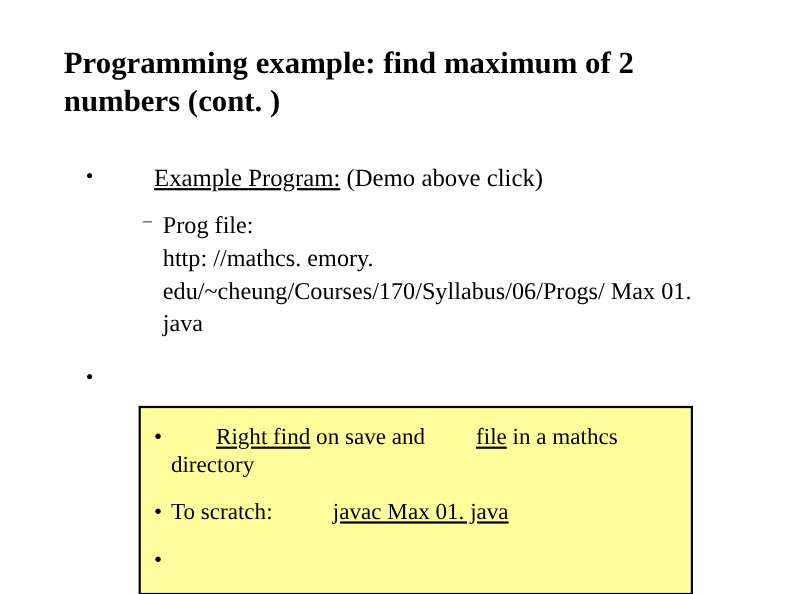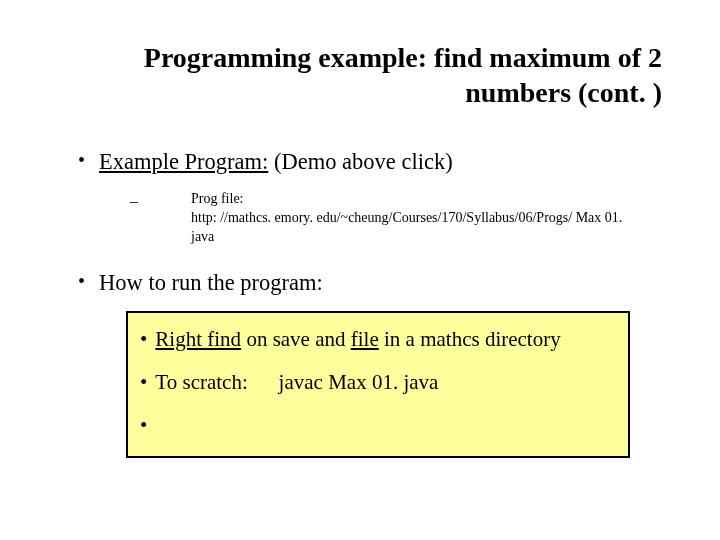--- a/index.html
+++ b/index.html
@@ -11,58 +11,57 @@
       color: #000;
       position: relative;
       overflow: hidden;
     }
     .slide {
       padding: 40px 58px 30px 58px;
     }
     .title {
       font-size: 28px;
       font-weight: bold;
-      text-align: right;
+      text-align: left;
       line-height: 1.25;
       margin-bottom: 38px;
     }
     .bullet-top {
       display: flex;
       align-items: flex-start;
       margin-bottom: 14px;
       padding-left: 20px;
     }
     .bullet-dot-top {
       color: #000;
       font-size: 20px;
       line-height: 1.2;
       margin-right: 14px;
       position: relative;
     }
     .bullet-top-text {
       font-size: 22.5px;
       line-height: 1.25;
     }
-    .underline { text-decoration: underline; }
+    .underline { text-decoration: underline; margin-left: 41px; }
     .sub-bullet {
       display: flex;
       align-items: flex-start;
       padding-left: 72px;
       margin-bottom: 22px;
     }
     .sub-dash {
       font-size: 16px;
       margin-right: 10px;
       line-height: 1.35;
     }
     .sub-text {
-      font-size: 14px;
+      font-size: 22px;
       line-height: 1.35;
       padding-right: 20px;
-      margin-left: 43px;
     }
     .yellow-box {
       margin-left: 68px;
       margin-right: 32px;
       margin-top: 8px;
       background: #ffff9e;
       border: 2px solid #000;
       padding: 14px 12px 18px 12px;
     }
     .box-line {
@@ -73,21 +72,22 @@
     }
     .box-line:last-child { margin-bottom: 0; }
     .box-bullet {
       margin-right: 8px;
     }
     .cmd-col {
       display: inline-block;
       min-width: 118px;
     }
     .cmd-val {
-      margin-left: 0;
+      margin-left: 24px;
+      text-decoration: underline;
     }
   </style>
 </head>
 <body>
 
 <div class="slide">
 
   <h1 class="title">Programming example: find maximum of 2 numbers (cont. )</h1>
 
   <div class="bullet-top">
@@ -100,21 +100,20 @@
   <div class="sub-bullet">
     <span class="sub-dash">–</span>
     <span class="sub-text">
       <span>Prog file:</span><br>
       <span>http: //mathcs. emory. edu/~cheung/Courses/170/Syllabus/06/Progs/ Max 01. java</span>
     </span>
   </div>
 
   <div class="bullet-top">
     <span class="bullet-dot-top">•</span>
-    <span class="bullet-top-text">How to run the program:</span>
   </div>
 
   <div class="yellow-box">
     <div class="box-line">
       <span class="box-bullet">•</span>
       <span>
         <span class="underline">Right find</span><span> on save and </span><span class="underline">file</span><span> in a mathcs directory</span>
       </span>
     </div>
     <div class="box-line">

